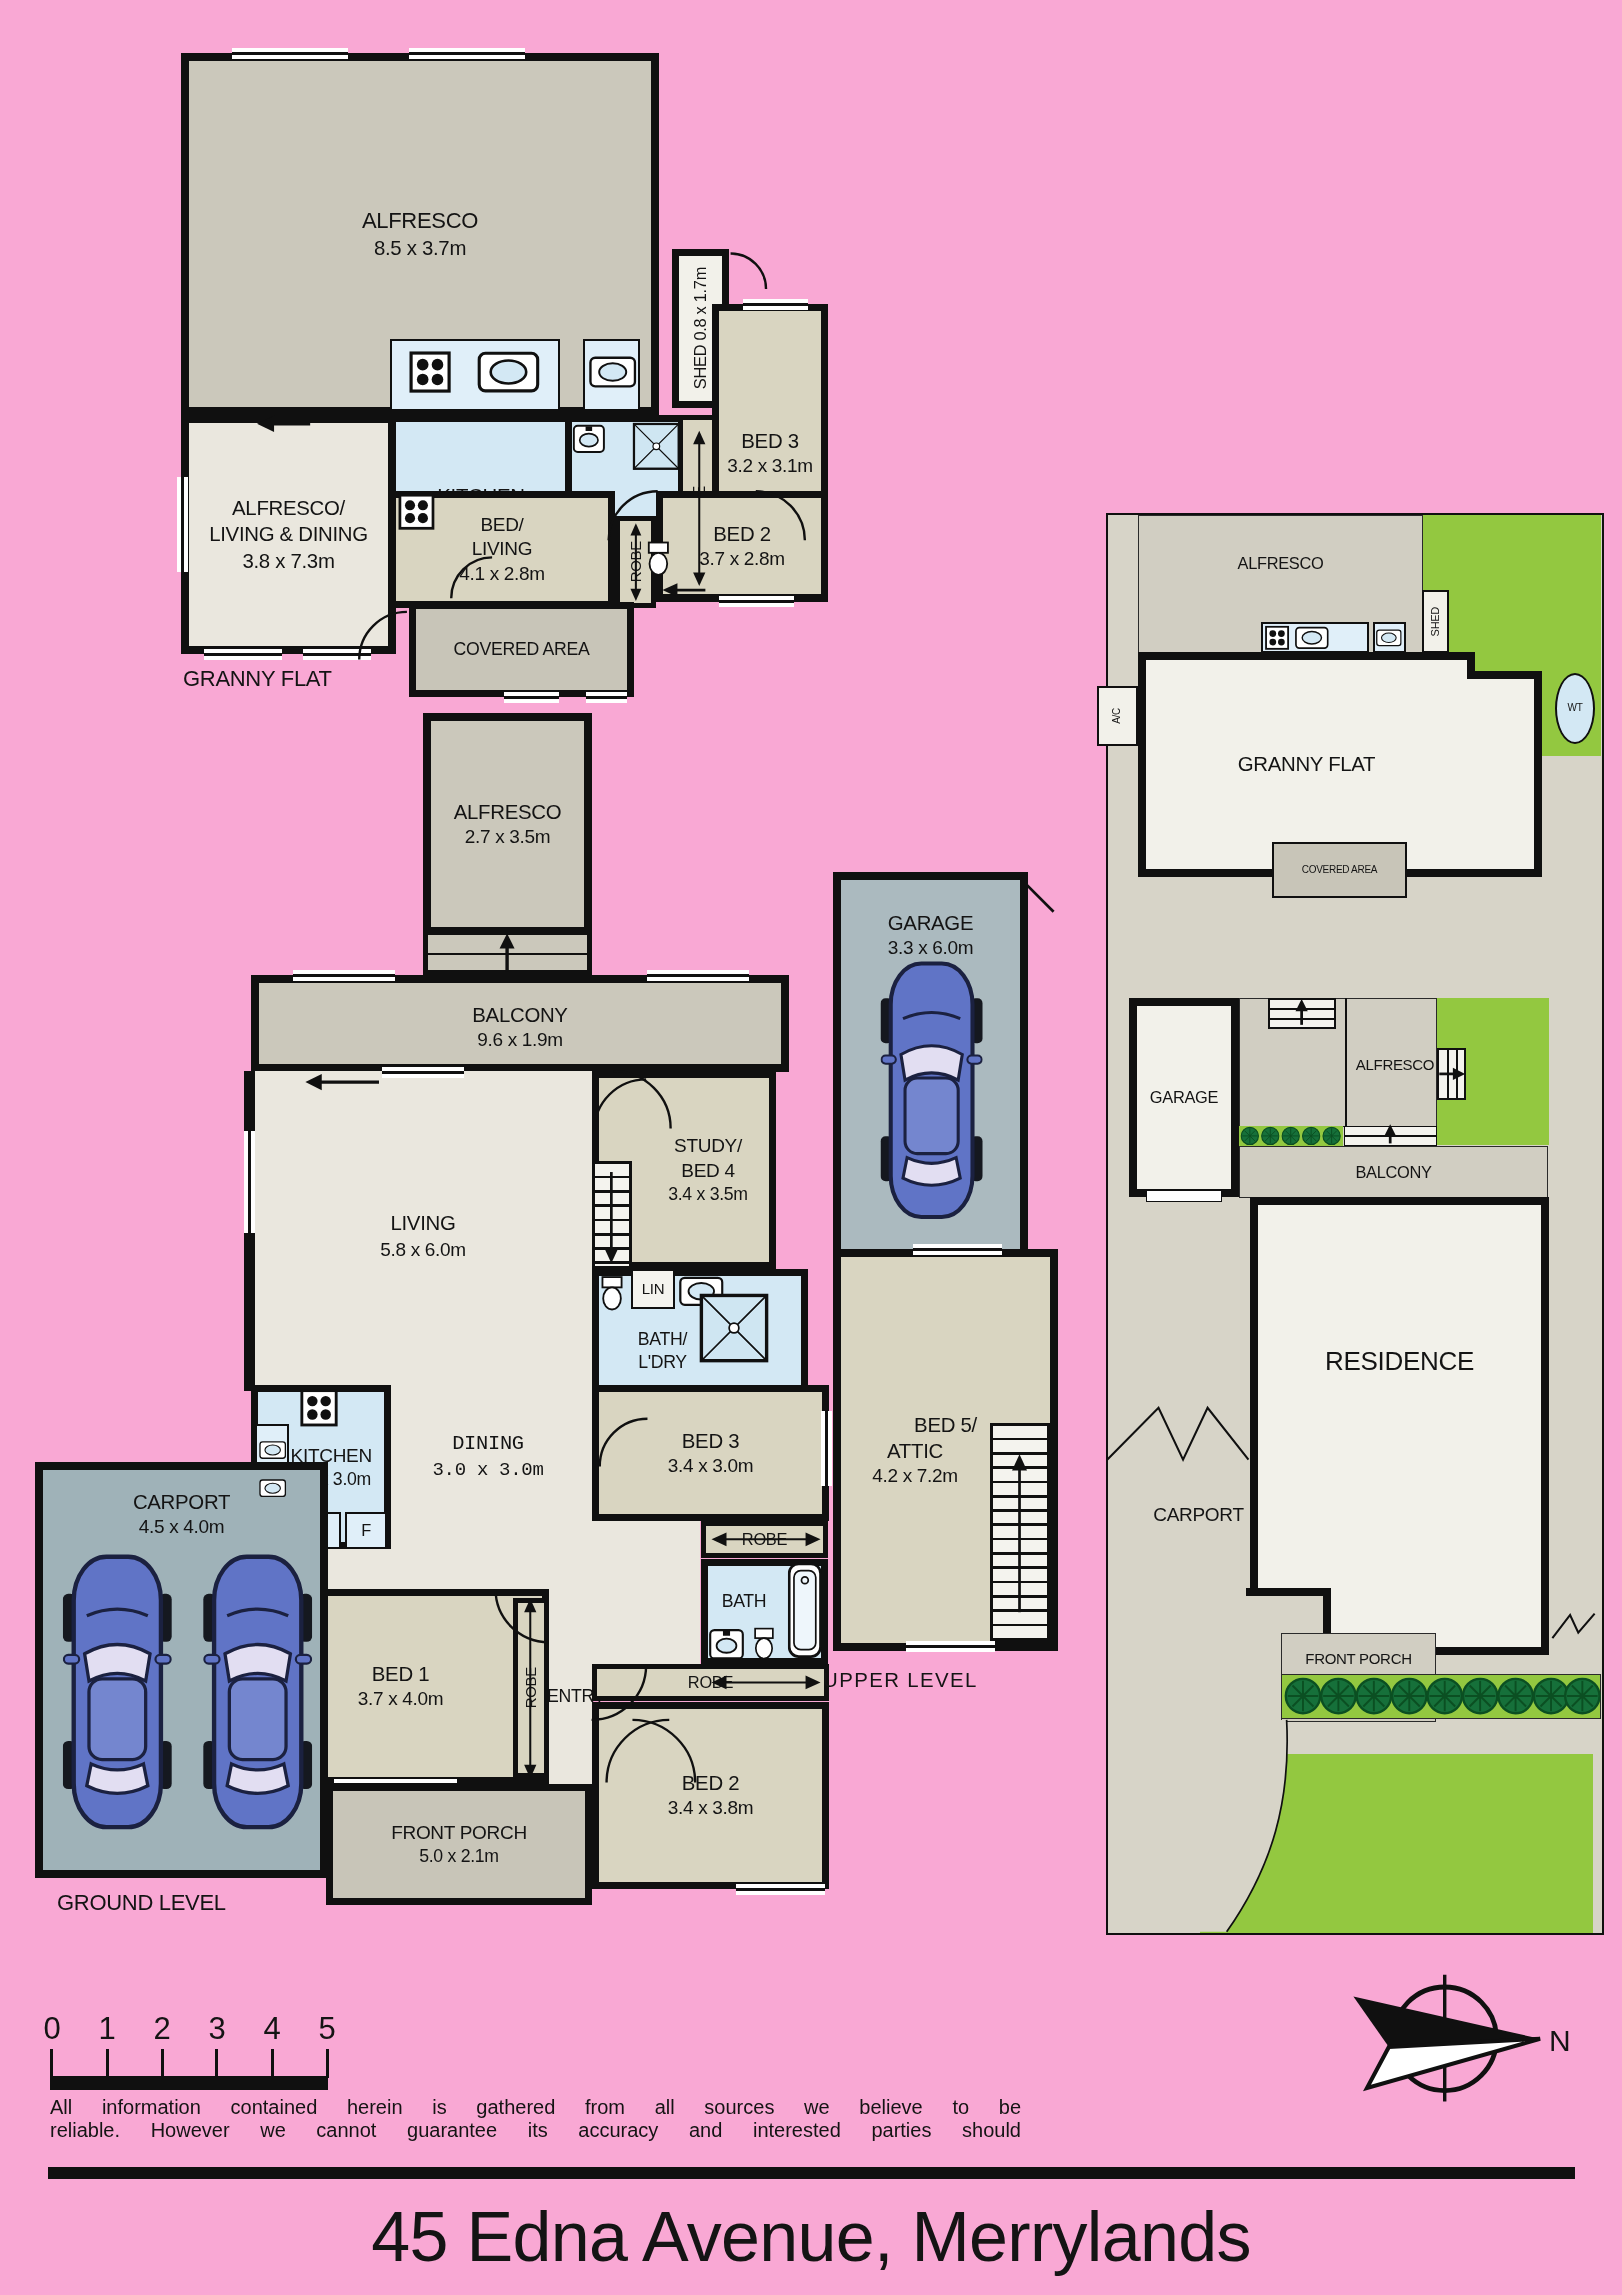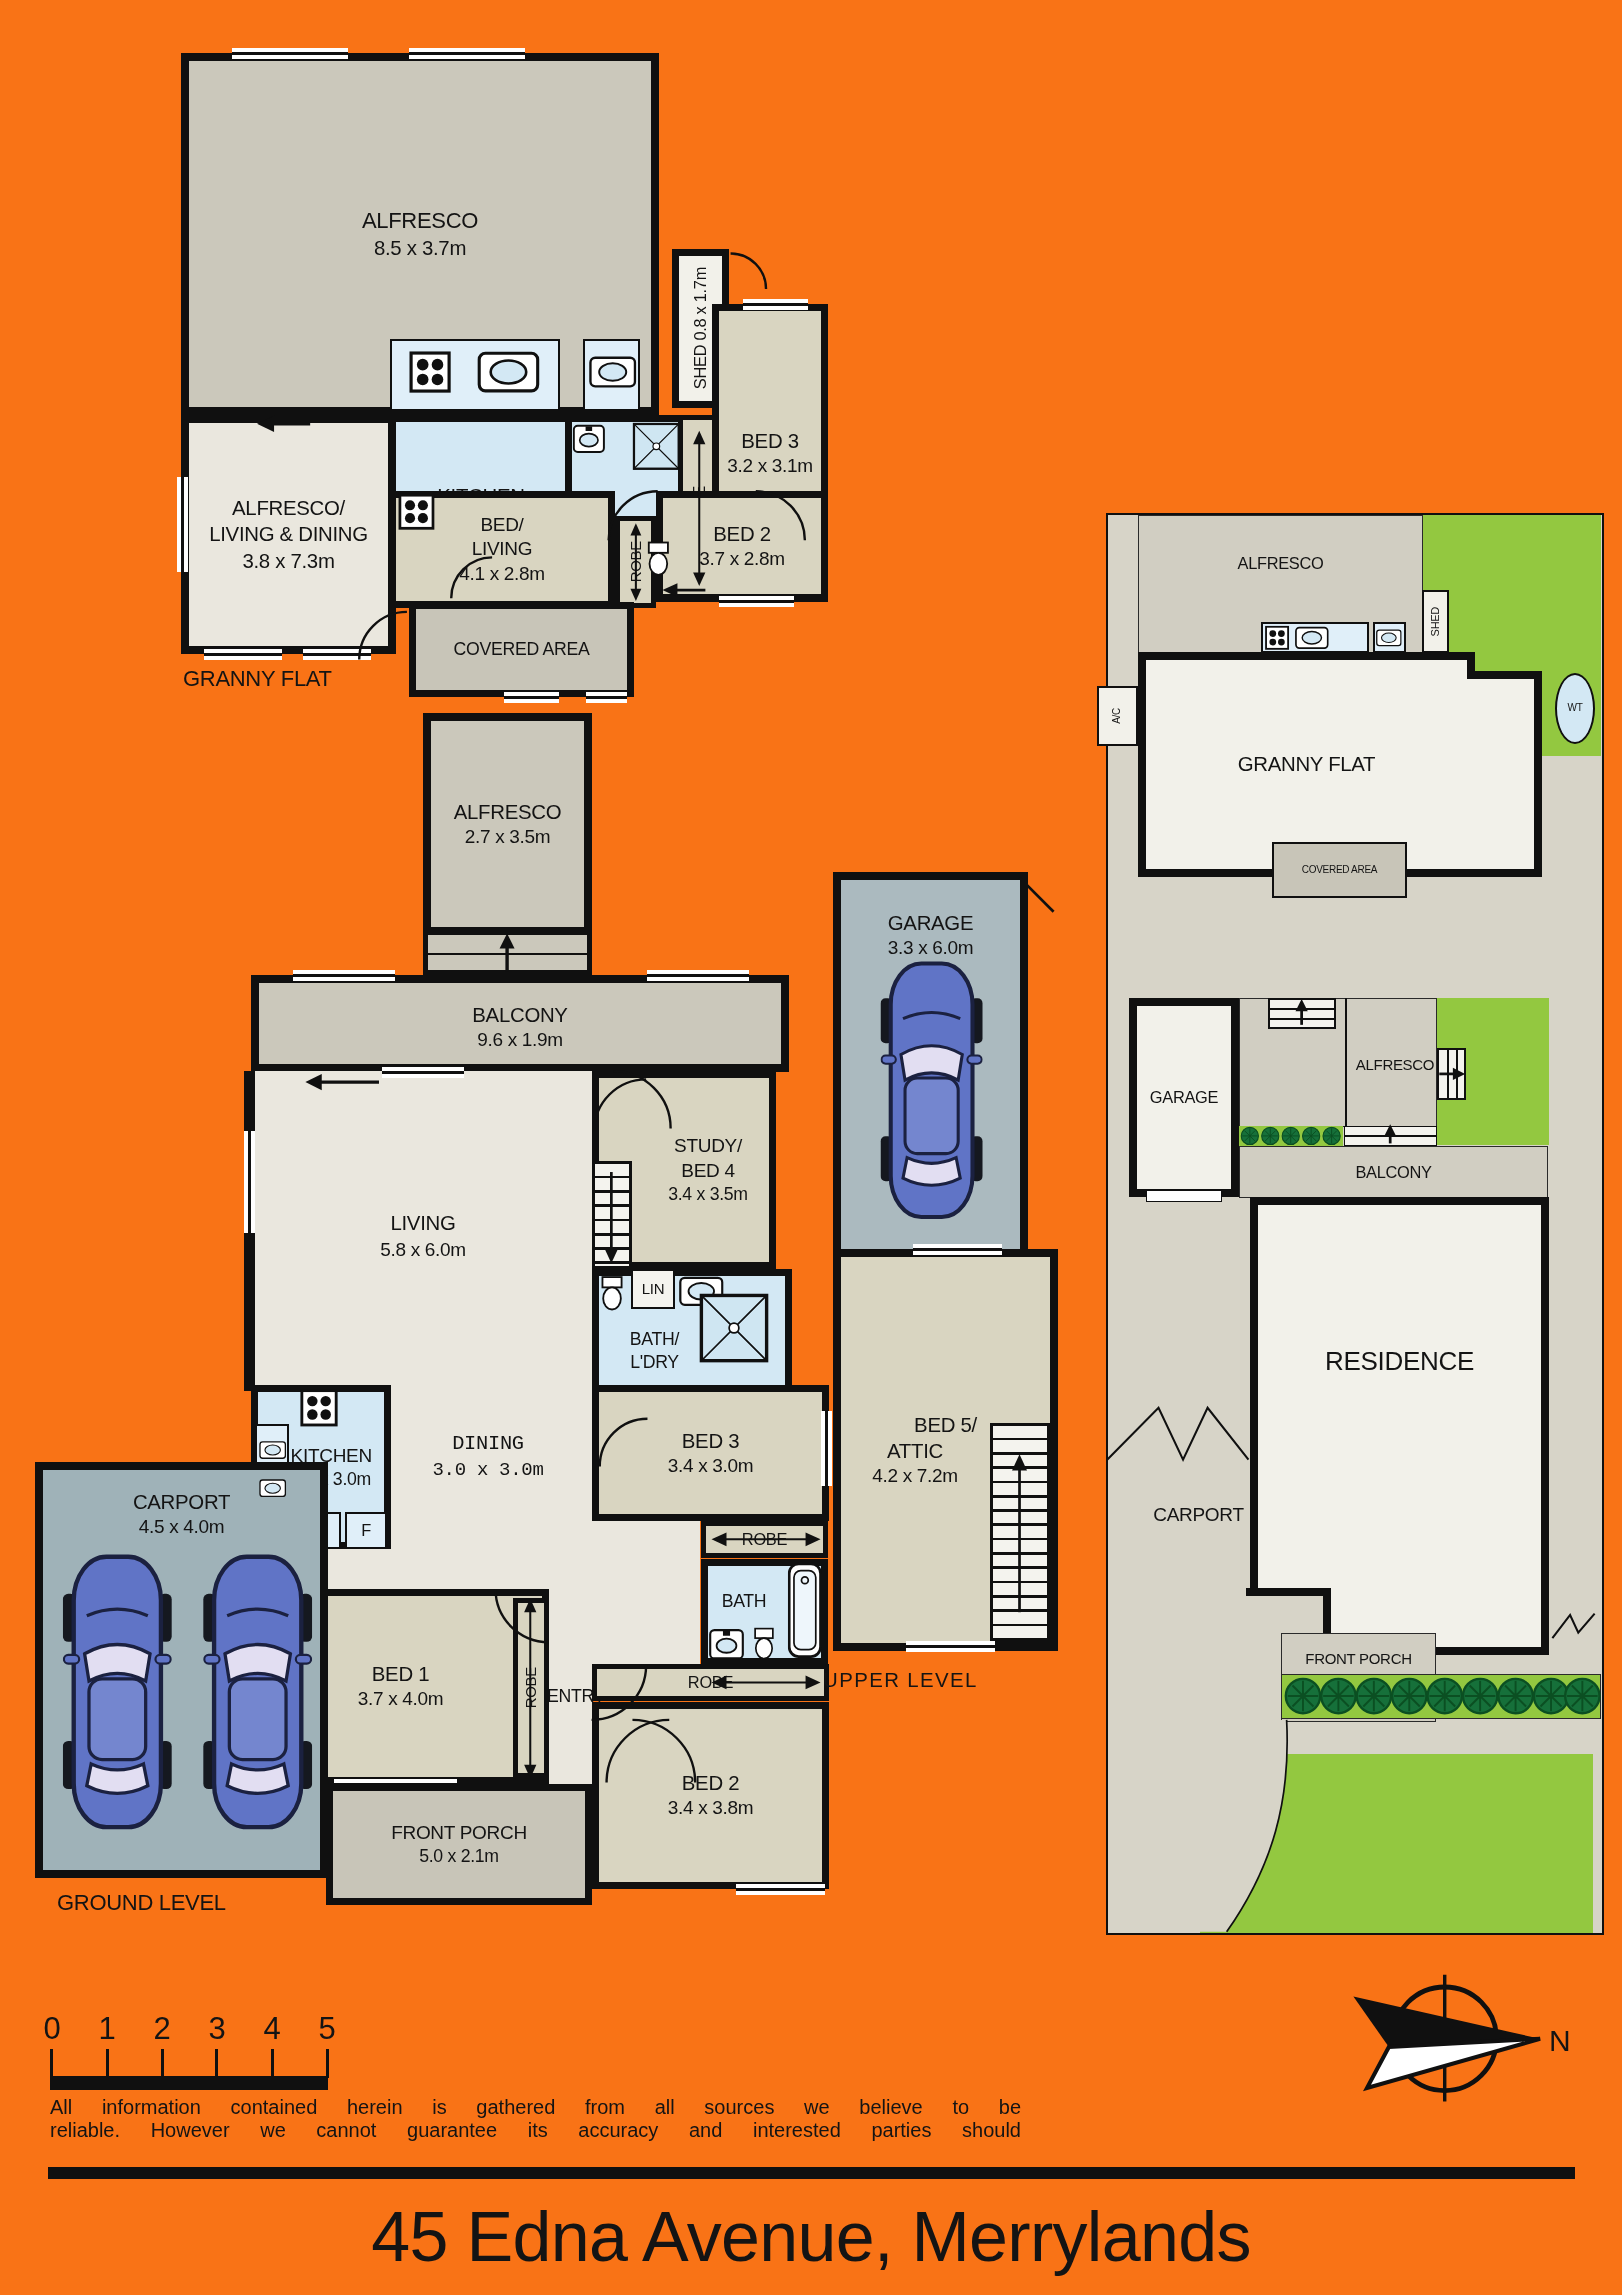--- a/index.html
+++ b/index.html
@@ -1,16 +1,16 @@
 <!DOCTYPE html>
 <html style="font-size:11px"><head>
 <meta charset="utf-8">
 <style>
   html,body{margin:0;padding:0;background:#ffffff;}
-  #canvas{position:relative;width:1622px;height:2295px;background:#f97316;overflow:hidden;
+  #canvas{position:relative;width:1622px;height:2295px;background:#f9a8d4;overflow:hidden;
           font-family:"Liberation Sans",sans-serif;color:#141414;}
   .room{position:absolute;box-sizing:border-box;border:7.5px solid #101010;
         display:flex;flex-direction:column;align-items:center;justify-content:center;
         text-align:center;}
   .b13{border-width:8.9px}.b8{border-width:5.5px}.b6{border-width:4.1px}
   .b3{border-width:2px}.b2{border-width:1.4px}
   .lbl{line-height:1.28;letter-spacing:-0.3px;white-space:nowrap;}
   .s16{font-size:11px}.s18{font-size:10px}.s22{font-size:15px}
   .s24{font-size:16.4px}.s26{font-size:17.7px}.s28{font-size:19px}.s30{font-size:20.4px}
   .s32{font-size:22px}.s36{font-size:26px}
@@ -131,21 +131,21 @@
     <span class="s28">3.0 x 3.0m</span>
   </div>
 
   <div class="room beige" style="left:592px;top:1071px;width:184px;height:198px;">
     <span class="lbl s28" style="margin-left:48px">STUDY/</span>
     <span class="lbl s28" style="margin-left:48px">BED 4</span>
     <span class="lbl s26" style="margin-left:48px">3.4 x 3.5m</span>
   </div>
   <div class="stairs" style="left:592px;top:1161px;width:40px;height:108px;"></div>
 
-  <div class="room wet" style="left:592px;top:1269px;width:200px;height:136px;">
+  <div class="room wet" style="left:592px;top:1269px;width:216px;height:136px;">
     <span class="lbl s26" style="margin-right:75px;margin-top:27px;">BATH/</span>
     <span class="lbl s26" style="margin-right:75px;">L'DRY</span>
   </div>
   <div class="smbox b6" style="left:631px;top:1269px;width:44px;height:40px;background:#f4f3ee;">
     <span class="lbl s22">LIN</span>
   </div>
 
   <div class="room wet" style="left:251px;top:1385px;width:140px;height:164px;">
     <span class="lbl s28" style="margin-left:20.4px">KITCHEN</span>
     <span class="lbl s26" style="margin-left:20.4px">3.0 x 3.0m</span>

